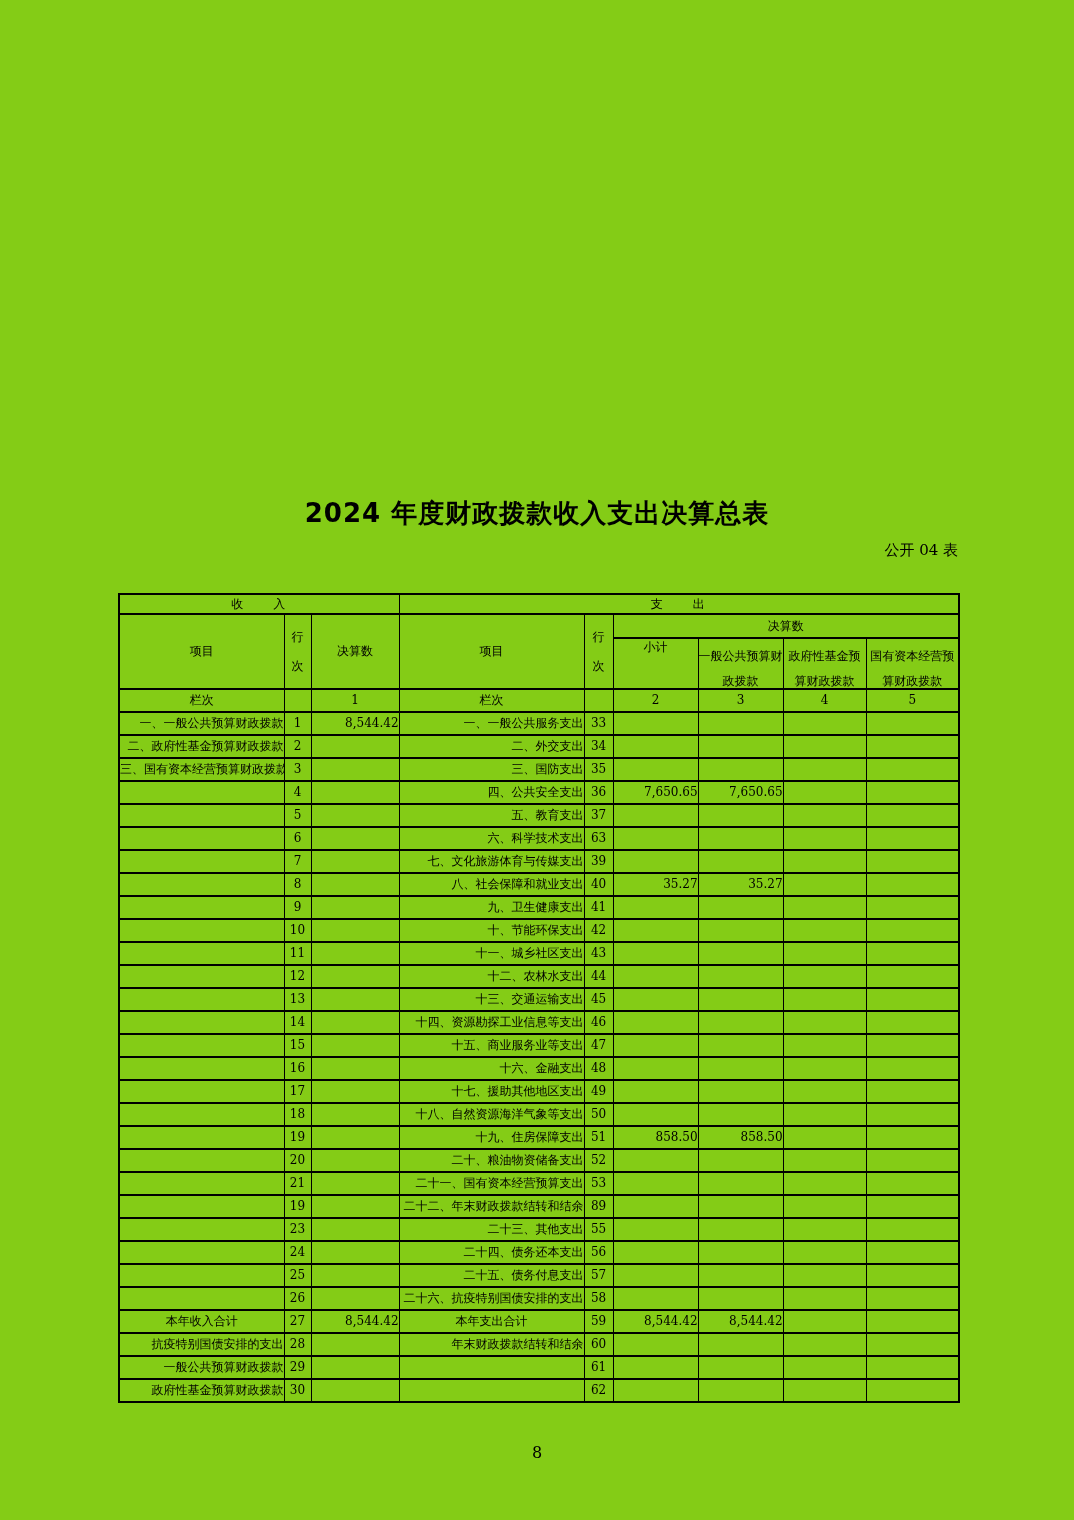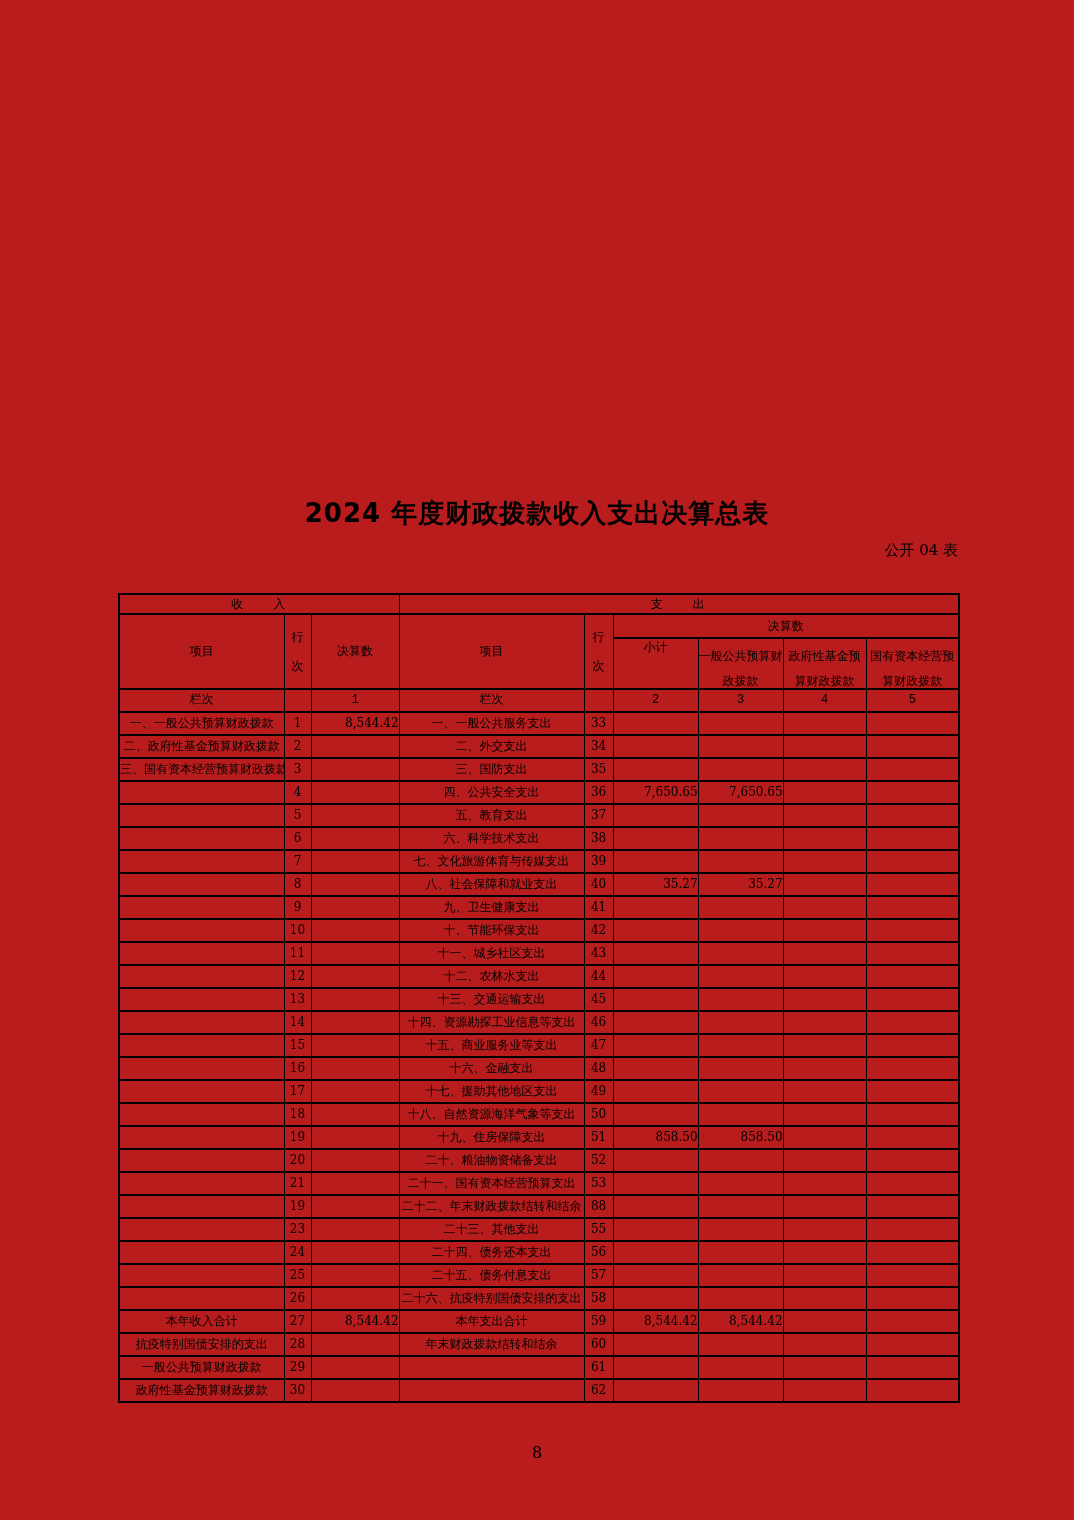--- a/index.html
+++ b/index.html
@@ -1,20 +1,20 @@
 <!DOCTYPE html>
 <html><head>
 <meta charset="utf-8">
 <style>
   html, body { margin: 0; padding: 0; background: #fff; }
   .sheet {
     position: relative;
     width: 1074px;
     height: 1520px;
-    background: #b91c1c;
+    background: #84cc16;
     color: #000;
     font-family: "DejaVu Serif", "Liberation Serif", serif;
   }
   .title {
     position: absolute;
     top: 496px;
     left: 0;
     width: 100%;
     text-align: center;
     font-size: 26px;
@@ -61,31 +61,31 @@
   tr.grp-row th { height: 18px; letter-spacing: 2px; margin-top: 43px; }
   th.mainhead { height: 22px; }
   tr.subhead-row th { height: 44px; vertical-align: top; white-space: normal; }
   .clipwrap {
     height: 44px;
     overflow: hidden;
     line-height: 25px;
     padding-top: 5px;
   }
   th.subtotal-head { vertical-align: middle; }
-  tr.colnum-row th { height: 21px; line-height: 21px; font-family: Liberation Mono, monospace; }
+  tr.colnum-row th { height: 21px; line-height: 21px; }
   tbody td { height: 21px; line-height: 21px; }
   .vert {
     display: inline-block;
     width: 1.1em;
     word-break: break-all;
     white-space: normal;
     line-height: 2.4;
     vertical-align: middle;
   }
-  .item   { text-align: center;  padding-left: 7px;  }
+  .item   { text-align: right;  padding-left: 7px;  }
   .indent { padding-left: 22px; }
   .num    { text-align: right; padding-right: 7px; }
   .center { text-align: center; }
   .boldc  { text-align: center; font-weight: bold; }
   .pageno {
     position: absolute;
     top: 1443px;
     left: 0;
     width: 100%;
     text-align: center;
@@ -205,21 +205,21 @@
           <td class="num"></td>
           <td class="num"></td>
           <td class="num"></td>
           <td class="num"></td>
         </tr>
         <tr>
           <td class="item"></td>
           <td class="center">6</td>
           <td class="num"></td>
           <td class="item">六、科学技术支出</td>
-          <td class="center">38</td>
+          <td class="center">63</td>
           <td class="num"></td>
           <td class="num"></td>
           <td class="num"></td>
           <td class="num"></td>
         </tr>
         <tr>
           <td class="item"></td>
           <td class="center">7</td>
           <td class="num"></td>
           <td class="item">七、文化旅游体育与传媒支出</td>
@@ -381,21 +381,21 @@
           <td class="num"></td>
           <td class="num"></td>
           <td class="num"></td>
           <td class="num"></td>
         </tr>
         <tr>
           <td class="item"></td>
           <td class="center">19</td>
           <td class="num"></td>
           <td class="item">二十二、年末财政拨款结转和结余</td>
-          <td class="center">88</td>
+          <td class="center">89</td>
           <td class="num"></td>
           <td class="num"></td>
           <td class="num"></td>
           <td class="num"></td>
         </tr>
         <tr>
           <td class="item"></td>
           <td class="center">23</td>
           <td class="num"></td>
           <td class="item">二十三、其他支出</td>

